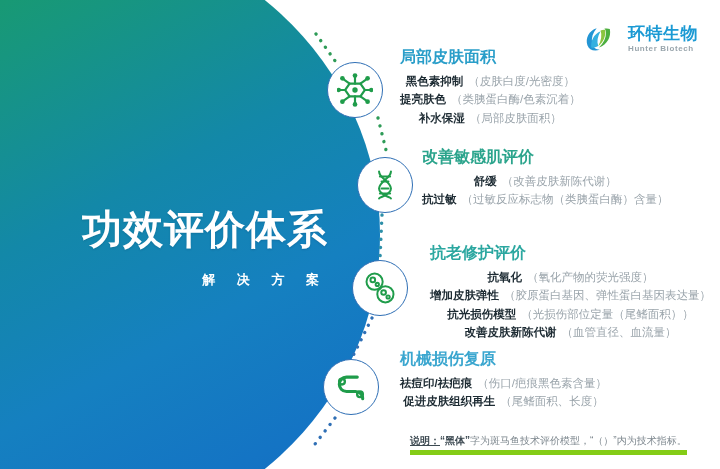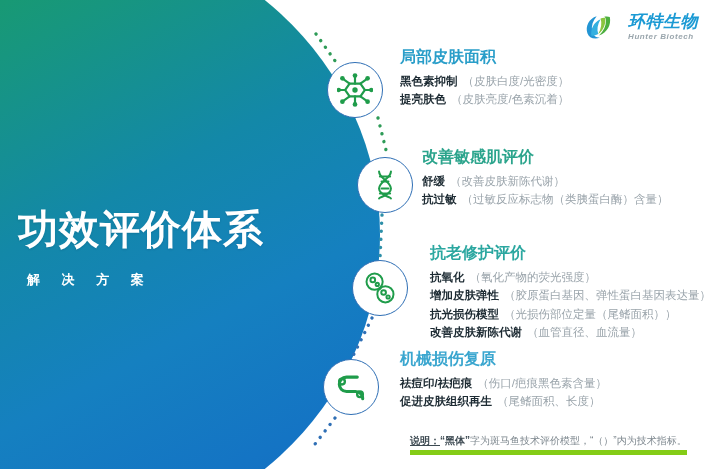--- a/index.html
+++ b/index.html
@@ -16,21 +16,21 @@
     position:absolute;
     left:-300px; top:-78px;
     width:680px; height:625px;
     border-radius:50%;
     background:linear-gradient(152deg,#18a14a 0%,#1aa05c 12%,#17967f 30%,#1388a8 50%,#1580c0 68%,#1474c4 84%,#1566bd 100%);
   }
   .hero-text{
     position:absolute;
     left:18px; top:208px;
     width:310px;
-    text-align:left;
+    text-align:right;
     color:#ffffff;
   }
   .hero-title{
     font-size:40px;
     font-weight:bold;
     letter-spacing:1px;
     line-height:1.08;
     text-shadow:0 1px 2px rgba(0,40,70,.18);
     white-space:nowrap;
   }
@@ -38,22 +38,22 @@
     margin-top:20px;
     font-size:13px;
     font-weight:bold;
     letter-spacing:9px;
     text-indent:9px;
     color:#ffffff;
   }
 
   
   .logo{
-    position:absolute; right:22px; top:10px;
-    display:flex; align-items:center; gap:12px;font-style:italic;
+    position:absolute; right:22px; top:22px;
+    display:flex; align-items:center; gap:12px;
   }
   .logo-mark{width:34px;height:34px;flex:none;}
   .logo-words{display:flex;flex-direction:column;line-height:1;}
   .logo-cn{
     font-size:17px;font-weight:bold;color:#1b9ad4;letter-spacing:.5px;
   }
   .logo-en{
     font-size:8px;font-weight:bold;color:#9aa6ad;letter-spacing:.6px;margin-top:3px;
   }
 
@@ -78,20 +78,21 @@
     font-size:16px;
     font-weight:bold;
     line-height:1.1;
     white-space:nowrap;
   }
   .block .row{
     font-size:11.5px;
     line-height:1.62;
     white-space:nowrap;
     color:#3d4a52;
+    text-align:center;
   }
   .block .row b{
     color:#1d2b33;
     font-weight:bold;
     margin-right:5px;
   }
   .block .row span.metric{
     color:#9aa4ab;
     font-weight:normal;
   }
@@ -207,21 +208,24 @@
       </g>
     </svg>
   </div>
 
   <div class="block" style="left:400px;top:48px;">
     <h3 style="color:#2a9ec9">局部皮肤面积</h3>
     <div class="row">
       <b>黑色素抑制</b><span class="metric">（皮肤白度/光密度）</span>
     </div>
     <div class="row">
-      <b>提亮肤色</b><span class="metric">（皮肤亮度/色素沉着）</span>
+      <b>提亮肤色</b><span class="metric">（类胰蛋白酶/色素沉着）</span>
+    </div>
+    <div class="row">
+      <b>补水保湿</b><span class="metric">（局部皮肤面积）</span>
     </div>
   </div>
 
   <div class="block" style="left:422px;top:148px;">
     <h3 style="color:#2ba48c">改善敏感肌评价</h3>
     <div class="row">
       <b>舒缓</b><span class="metric">（改善皮肤新陈代谢）</span>
     </div>
     <div class="row">
       <b>抗过敏</b><span class="metric">（过敏反应标志物（类胰蛋白酶）含量）</span>

